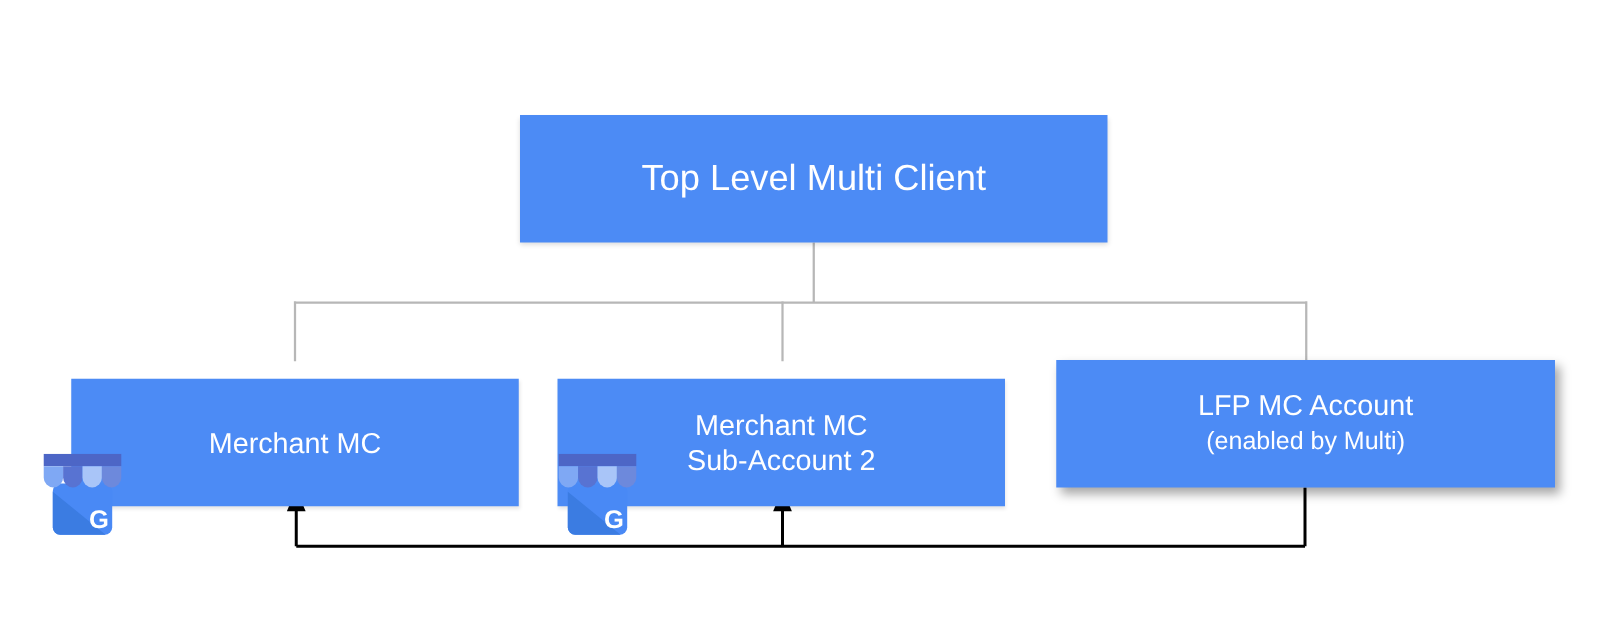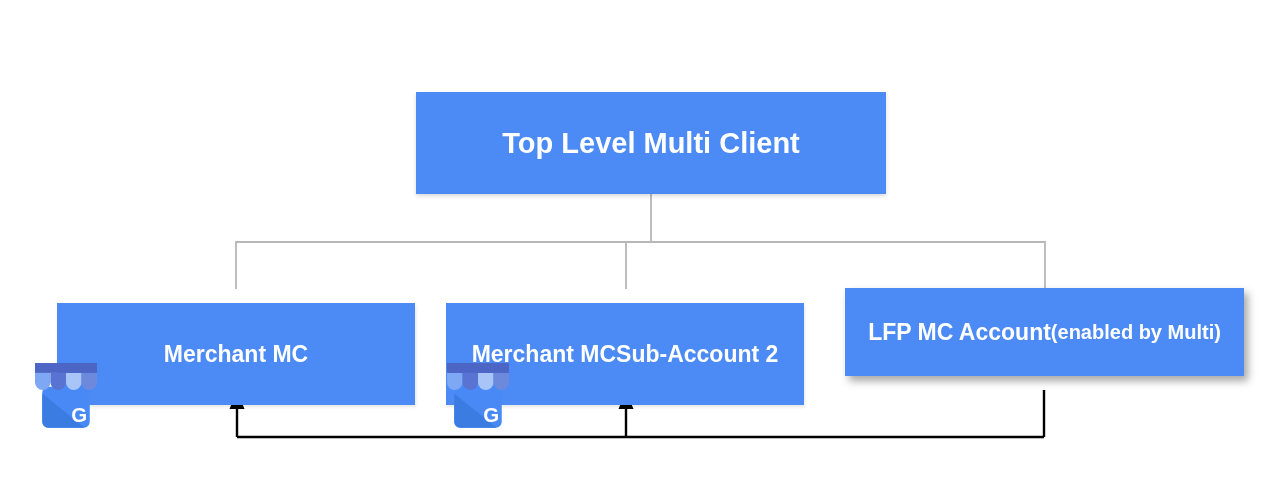--- a/index.html
+++ b/index.html
@@ -34,43 +34,42 @@
   }
   .arrow-head {
     fill: var(--arrow-line, #000000);
     stroke: none;
   }
   .node {
     position: absolute;
     background: var(--node-fill, #4c8bf5);
     color: var(--node-text, #ffffff);
     display: flex;
-    flex-direction: row;
+    flex-direction: column;
     align-items: center;
     justify-content: center;
     text-align: left;
-    font-weight: bold;
   }
   .node-mca {
     left: 416px; top: 92px;
     width: 470px; height: 102px;
     font-size: 29px; line-height: 41px;
     box-shadow: 0 2px 4px rgba(0,0,0,0.15);
   }
   .node-sub {
     top: 303px;
     width: 358px; height: 102px;
     font-size: 23px; line-height: 28px;
     box-shadow: 1px 2px 3px rgba(0,0,0,0.10);
   }
   .node-sub1 { left: 57px; }
   .node-sub2 { left: 446px; }
   .node-lfp {
     left: 845px; top: 288px;
-    width: 399px; height: 88px;
+    width: 399px; height: 102px;
     font-size: 23px; line-height: 29px;
     box-shadow: 4px 5px 8px rgba(0,0,0,0.35);
   }
   .node-lfp .line2 { font-size: 20px; }
   .gmb-icon {
     position: absolute;
     width: 66px; height: 70px;
   }
   .gmb-icon-1 { left: 33px;  top: 363px; }
   .gmb-icon-2 { left: 445px; top: 363px; }

